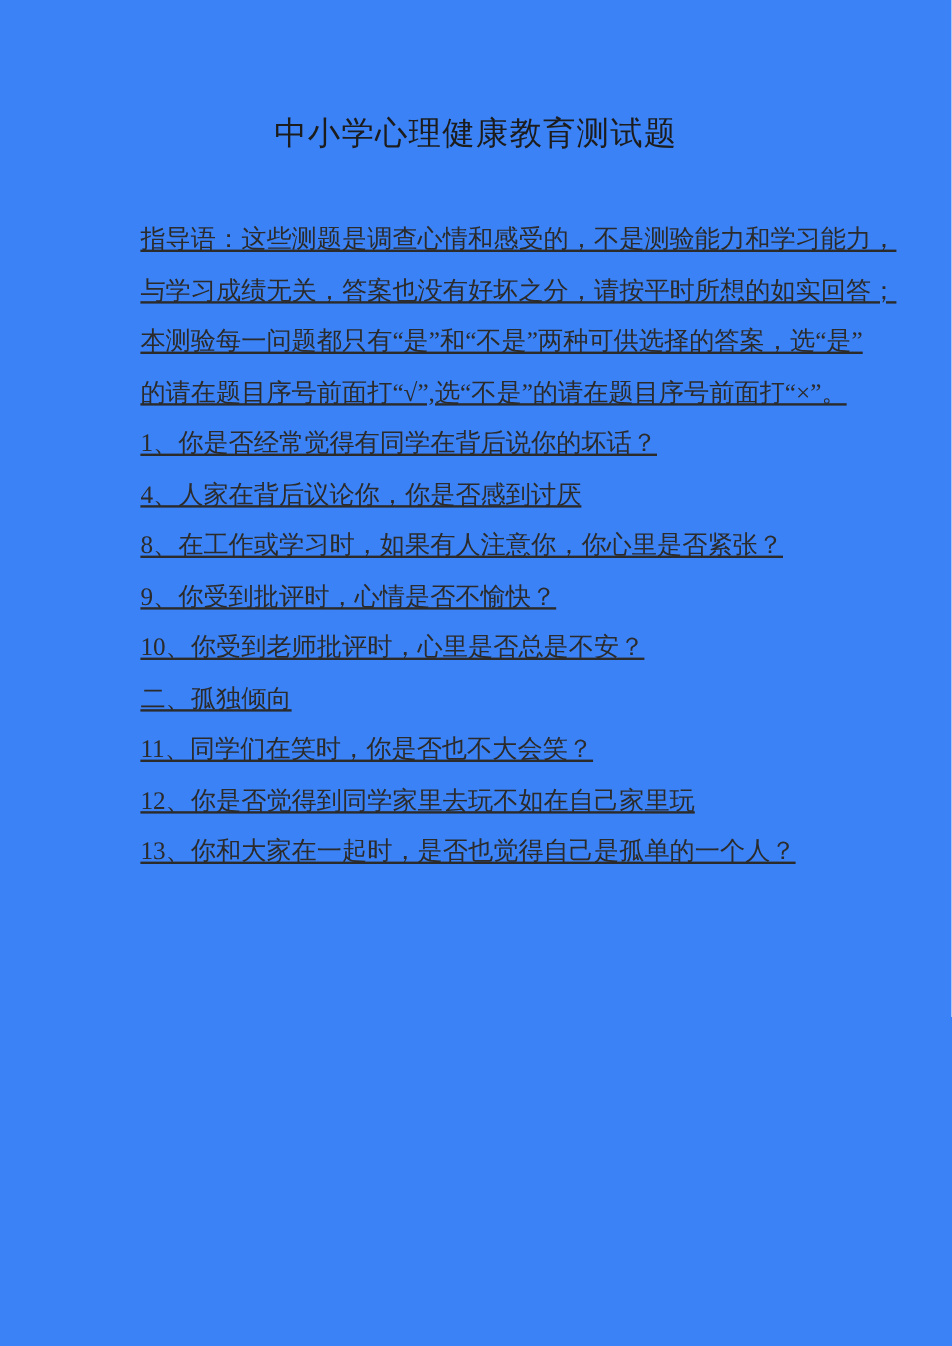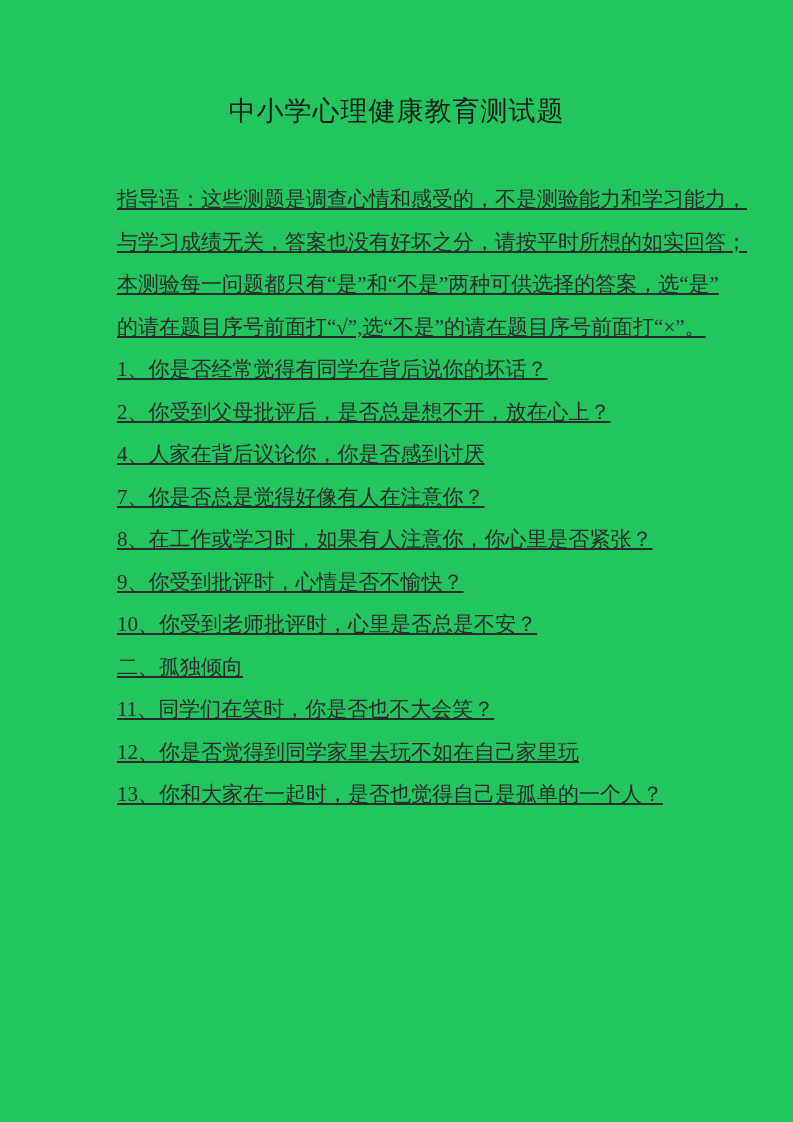--- a/index.html
+++ b/index.html
@@ -10,21 +10,21 @@
   body {
     width: 793px;
     height: 1122px;
     font-family: "Liberation Serif", serif;
     color: #212121;
   }
   .page {
     position: relative;
     width: 793px;
     height: 1122px;
-    background: #22c55e;
+    background: #3b82f6;
     overflow: hidden;
   }
   .doc-title {
     margin: 0;
     padding-top: 95px;
     text-align: center;
     font-size: 27px;
     line-height: 33px;
     font-weight: 400;
     letter-spacing: 1px;
@@ -51,23 +51,21 @@
 <div class="page">
   <h1 class="doc-title">中小学心理健康教育测试题</h1>
 
   <div class="doc-body">
     <div class="line">指导语：这些测题是调查心情和感受的，不是测验能力和学习能力，</div>
     <div class="line">与学习成绩无关，答案也没有好坏之分，请按平时所想的如实回答；</div>
     <div class="line">本测验每一问题都只有“是”和“不是”两种可供选择的答案，选“是”</div>
     <div class="line">的请在题目序号前面打“√”,选“不是”的请在题目序号前面打“×”。</div>
 
     <div class="line">1、你是否经常觉得有同学在背后说你的坏话？</div>
-    <div class="line">2、你受到父母批评后，是否总是想不开，放在心上？</div>
     <div class="line">4、人家在背后议论你，你是否感到讨厌</div>
-    <div class="line">7、你是否总是觉得好像有人在注意你？</div>
     <div class="line">8、在工作或学习时，如果有人注意你，你心里是否紧张？</div>
     <div class="line">9、你受到批评时，心情是否不愉快？</div>
     <div class="line">10、你受到老师批评时，心里是否总是不安？</div>
 
     <div class="line">二、孤独倾向</div>
     <div class="line">11、同学们在笑时，你是否也不大会笑？</div>
     <div class="line">12、你是否觉得到同学家里去玩不如在自己家里玩</div>
     <div class="line">13、你和大家在一起时，是否也觉得自己是孤单的一个人？</div>
   </div>
 </div>

